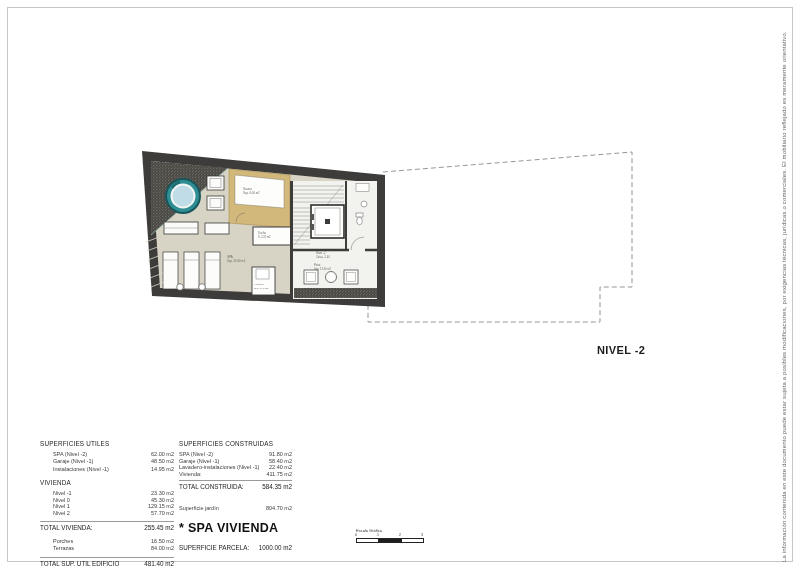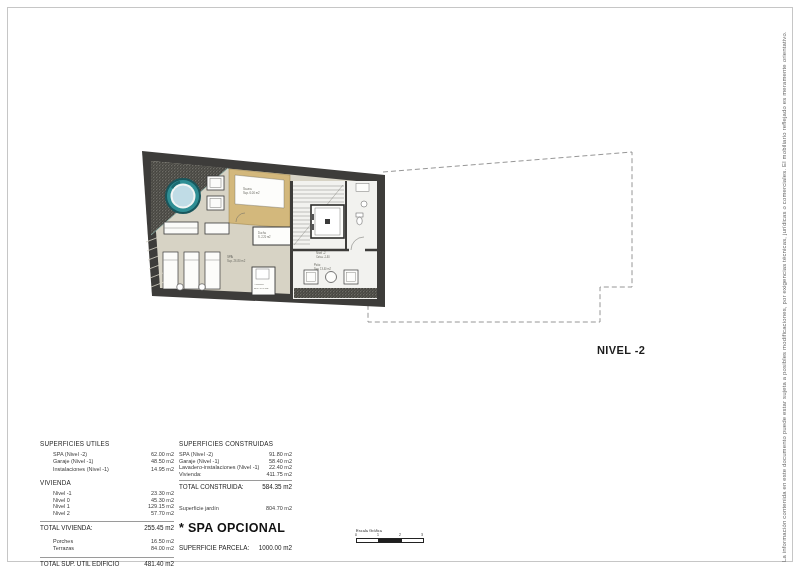--- a/index.html
+++ b/index.html
@@ -259,21 +259,21 @@
     <span class="val">411.75 m2</span>
   </div>
   <div class="total mt3">
     <span class="lab">TOTAL CONSTRUIDA:</span>
     <span class="val">584.35 m2</span>
   </div>
   <div class="row mt14">
     <span class="lab">Superficie jardín</span>
     <span class="val">804.70 m2</span>
   </div>
-  <div class="spa-note">* SPA OPCIONAL</div>
+  <div class="spa-note">* SPA VIVIENDA</div>
   <div class="total mt9" style="border-top:none;padding-top:0;">
     <span class="lab">SUPERFICIE PARCELA:</span>
     <span class="val">1000.00 m2</span>
   </div>
 </div>
 
 <div class="scale">
   <div class="scale-title">Escala Gráfica</div>
   <div class="scale-ticks">
     <span style="left:0px">0</span>

